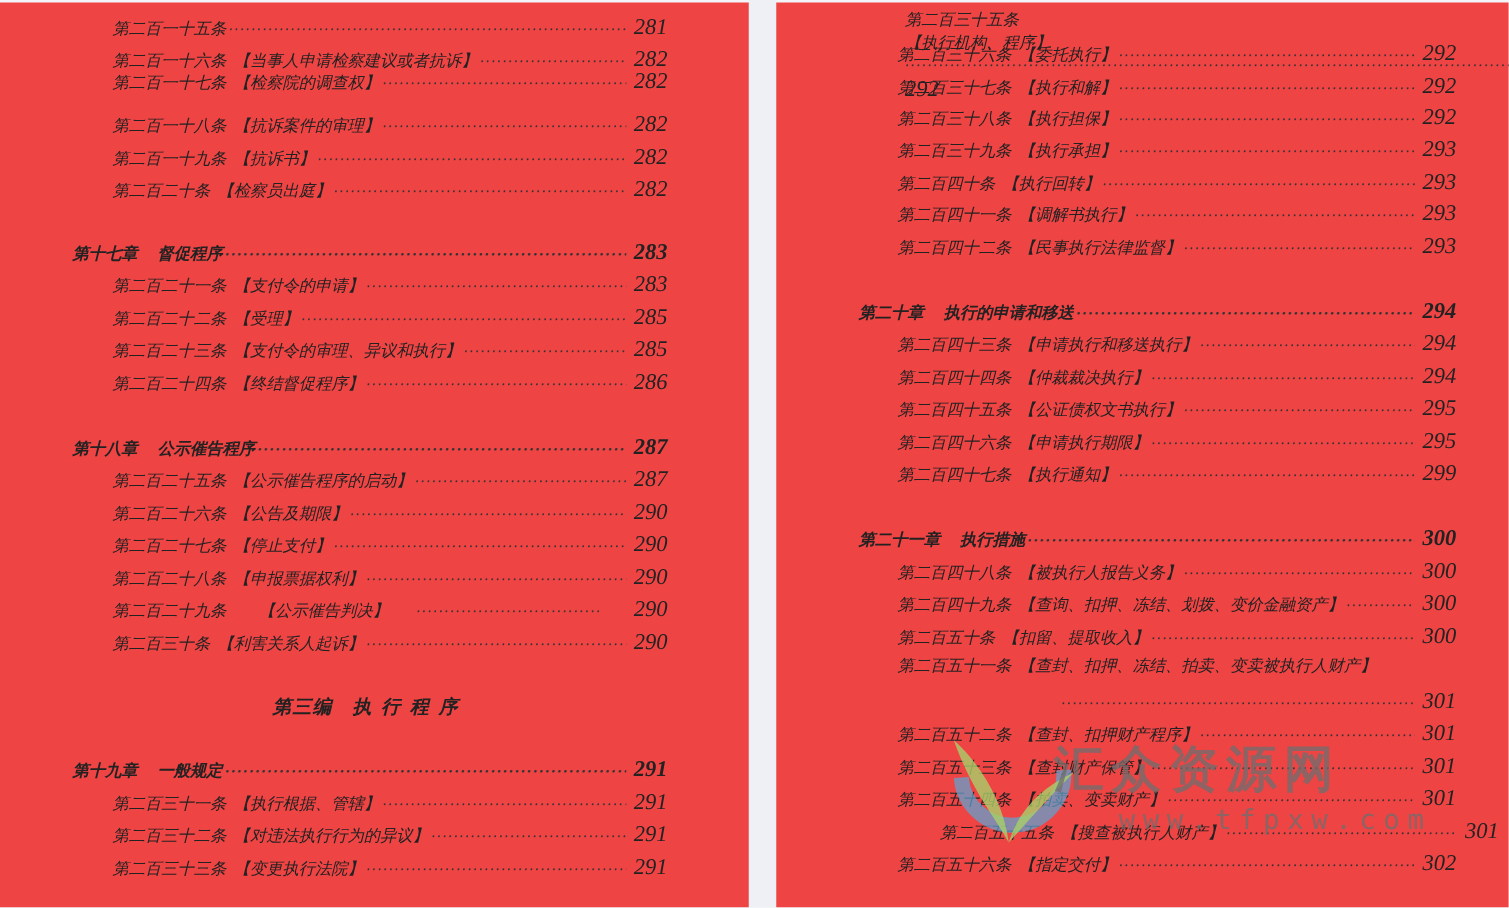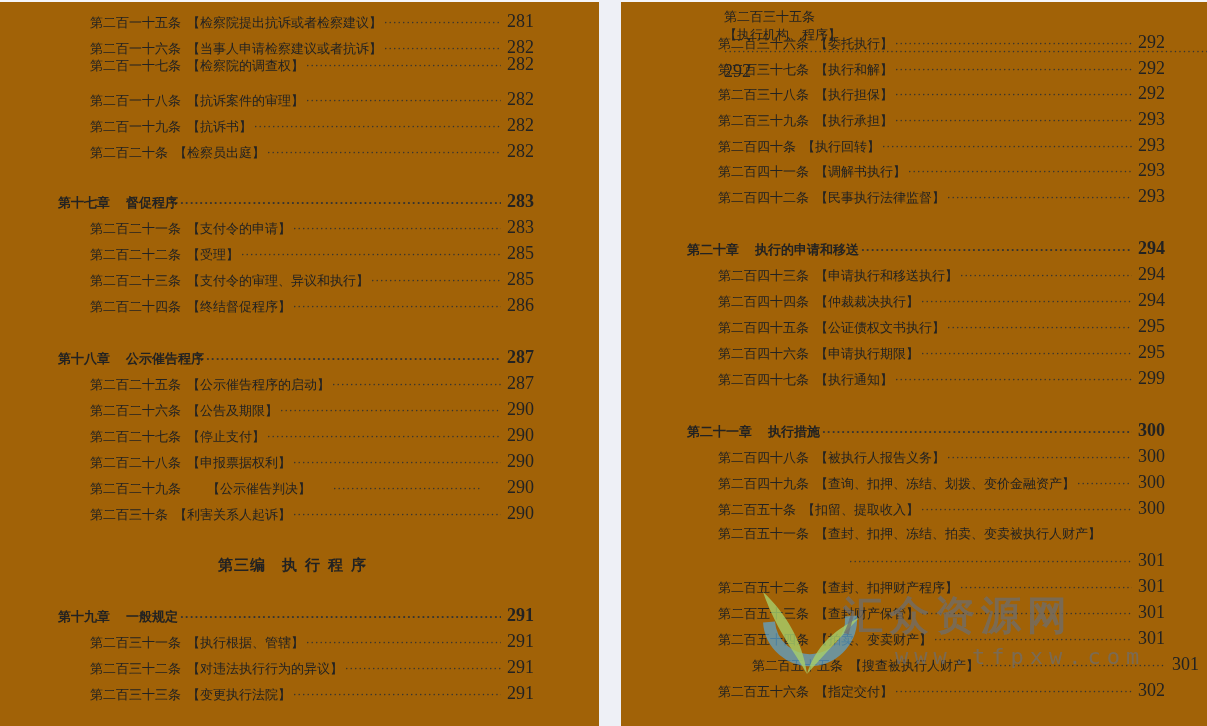--- a/index.html
+++ b/index.html
@@ -3,22 +3,23 @@
 <meta charset="utf-8">
 <style>
   html, body { margin:0; padding:0; }
   body {
     width:1207px; height:726px; overflow:hidden; position:relative;
     background:#f4f5f9;
     font-family:"DejaVu Serif","Liberation Serif",serif;
     color:#222;
   }
   .page {
-    position:absolute; top:2px; bottom:0; background:#a16207;
+    position:absolute; top:2px; bottom:0; background:#ef4444;
     overflow:hidden;
+    font-style:italic;
   }
   #page-left { left:0; width:599px; }
   #page-right { left:621px; width:586px; }
   .gutter {
     position:absolute; top:0; bottom:0; left:599px; width:22px;
     background:#eef0f6;
   }
   .toc { position:absolute; left:0; right:0; top:0; }
   .row {
     position:absolute; display:flex; align-items:baseline;
@@ -58,21 +59,20 @@
 </style>
 </head>
 <body>
 
 <div class="gutter"></div>
 
 <div class="page" id="page-left">
   <div class="toc" id="toc-left">
       <div class="row" style="left: 90px; width: 444px; top: 10px;">
         <span class="num">第二百一十五条</span>
-        <span class="title">【检察院提出抗诉或者检察建议】</span>
         <span class="dots"></span>
         <span class="page-no">281</span>
       </div>
       <div class="row" style="left: 90px; width: 444px; top: 36px;">
         <span class="num">第二百一十六条</span>
         <span class="title">【当事人申请检察建议或者抗诉】</span>
         <span class="dots"></span>
         <span class="page-no">282</span>
       </div>
       <div class="row" style="left: 90px; width: 444px; top: 53px;">

